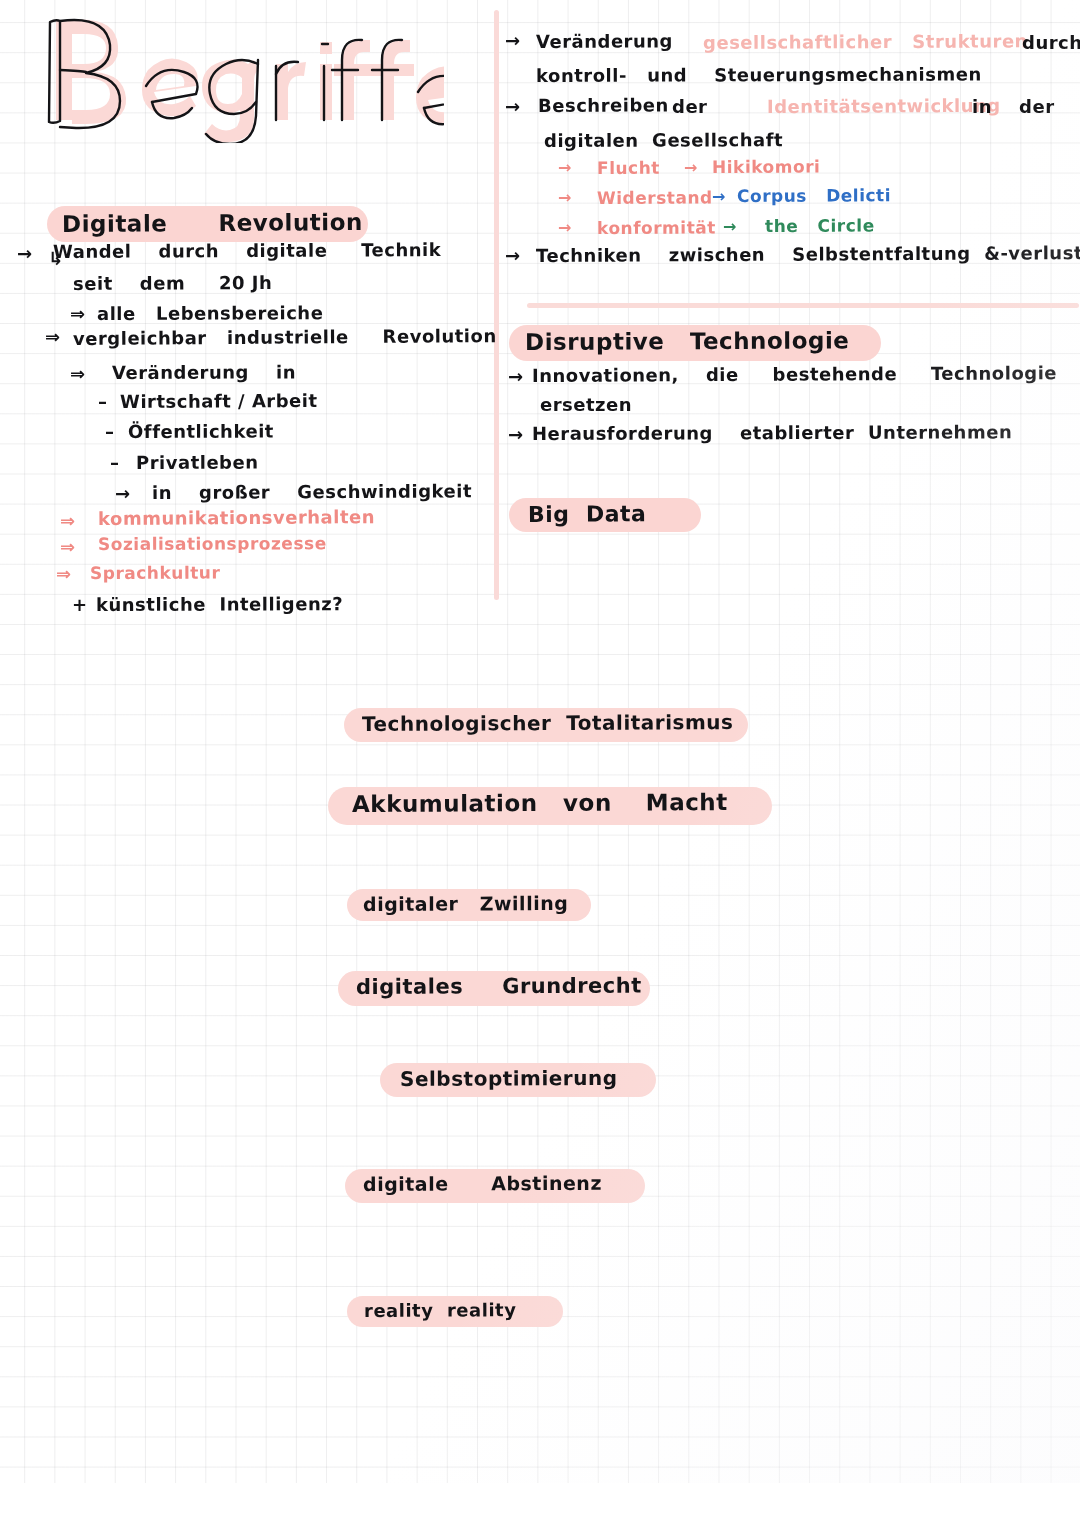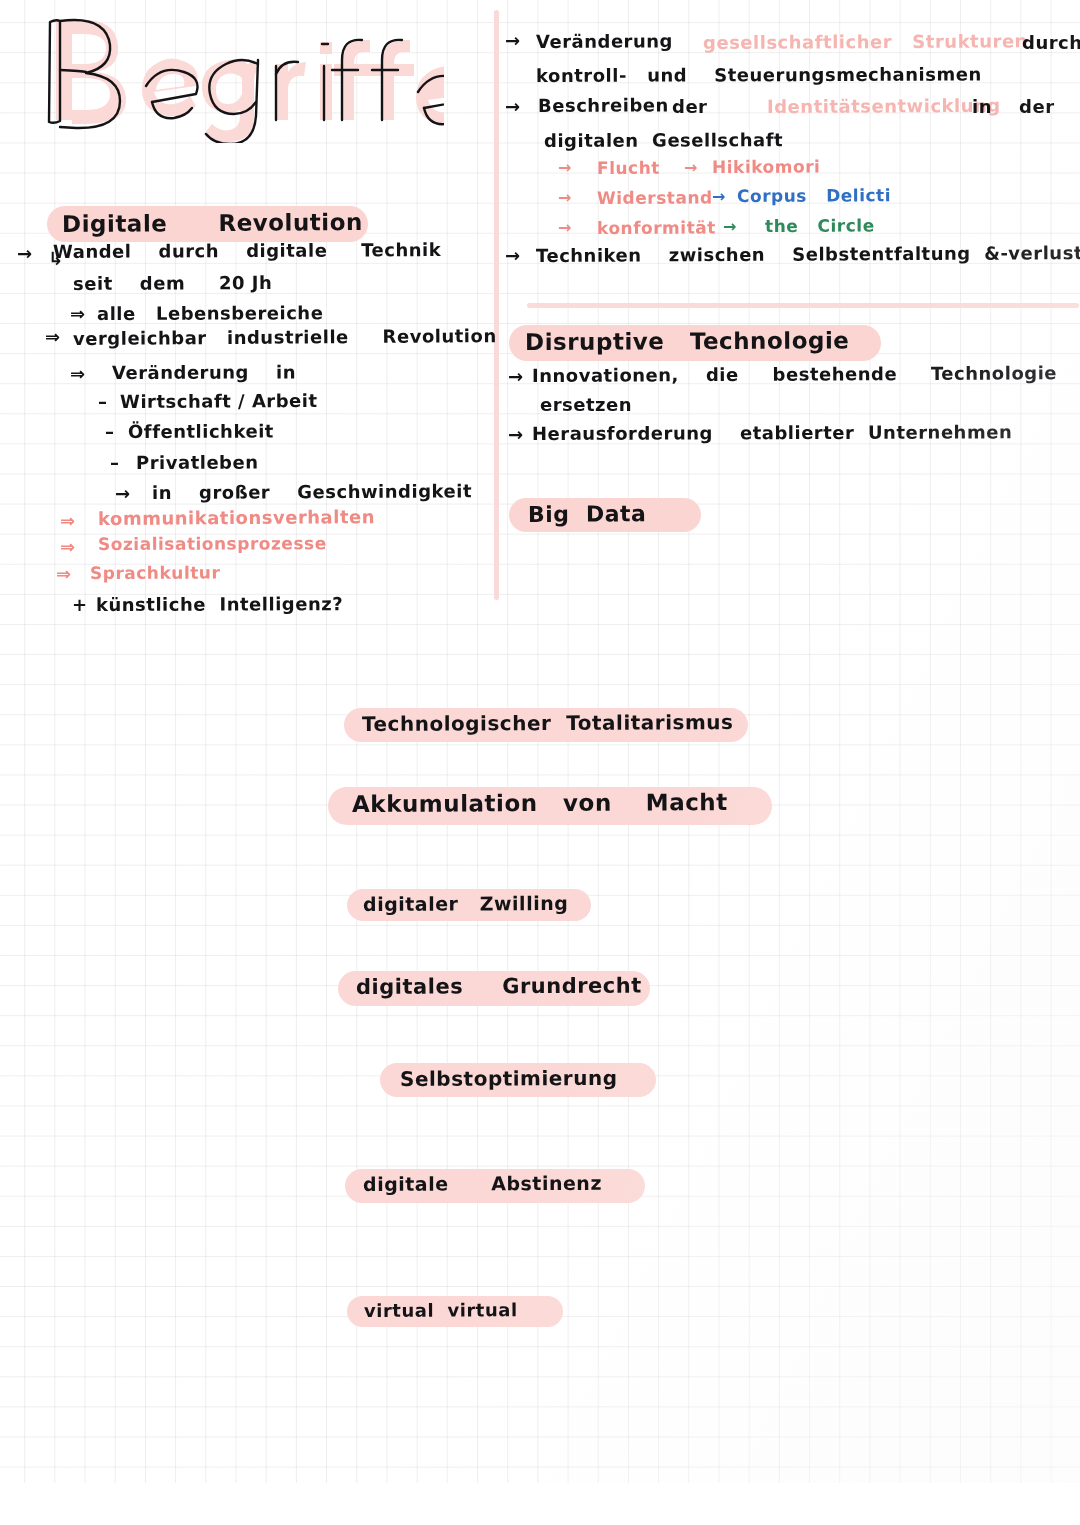--- a/index.html
+++ b/index.html
@@ -222,16 +222,16 @@
   <div class="pill soft" style="left:338px; top:971px; width:312px; height:35px;"></div>
   <div class="hw onpill ink-black" style="left:356px; top:975px; font-size:21px; transform:rotate(-0.3deg);">digitales     Grundrecht</div>
 
   <div class="pill soft" style="left:380px; top:1063px; width:276px; height:34px;"></div>
   <div class="hw onpill ink-black" style="left:400px; top:1067px; font-size:20px; transform:rotate(-0.3deg);">Selbstoptimierung</div>
 
   <div class="pill soft" style="left:345px; top:1169px; width:300px; height:34px;"></div>
   <div class="hw onpill ink-black" style="left:363px; top:1173px; font-size:19px; transform:rotate(-0.3deg);">digitale      Abstinenz</div>
 
   <div class="pill soft" style="left:347px; top:1296px; width:216px; height:31px;"></div>
-  <div class="hw onpill ink-black" style="left:364px; top:1300px; font-size:18px; transform:rotate(-0.3deg);">virtual  virtual</div>
+  <div class="hw onpill ink-black" style="left:364px; top:1300px; font-size:18px; transform:rotate(-0.3deg);">reality  reality</div>
 
   <div id="paper-sheen"></div>
 </div>
 
 </body></html>

